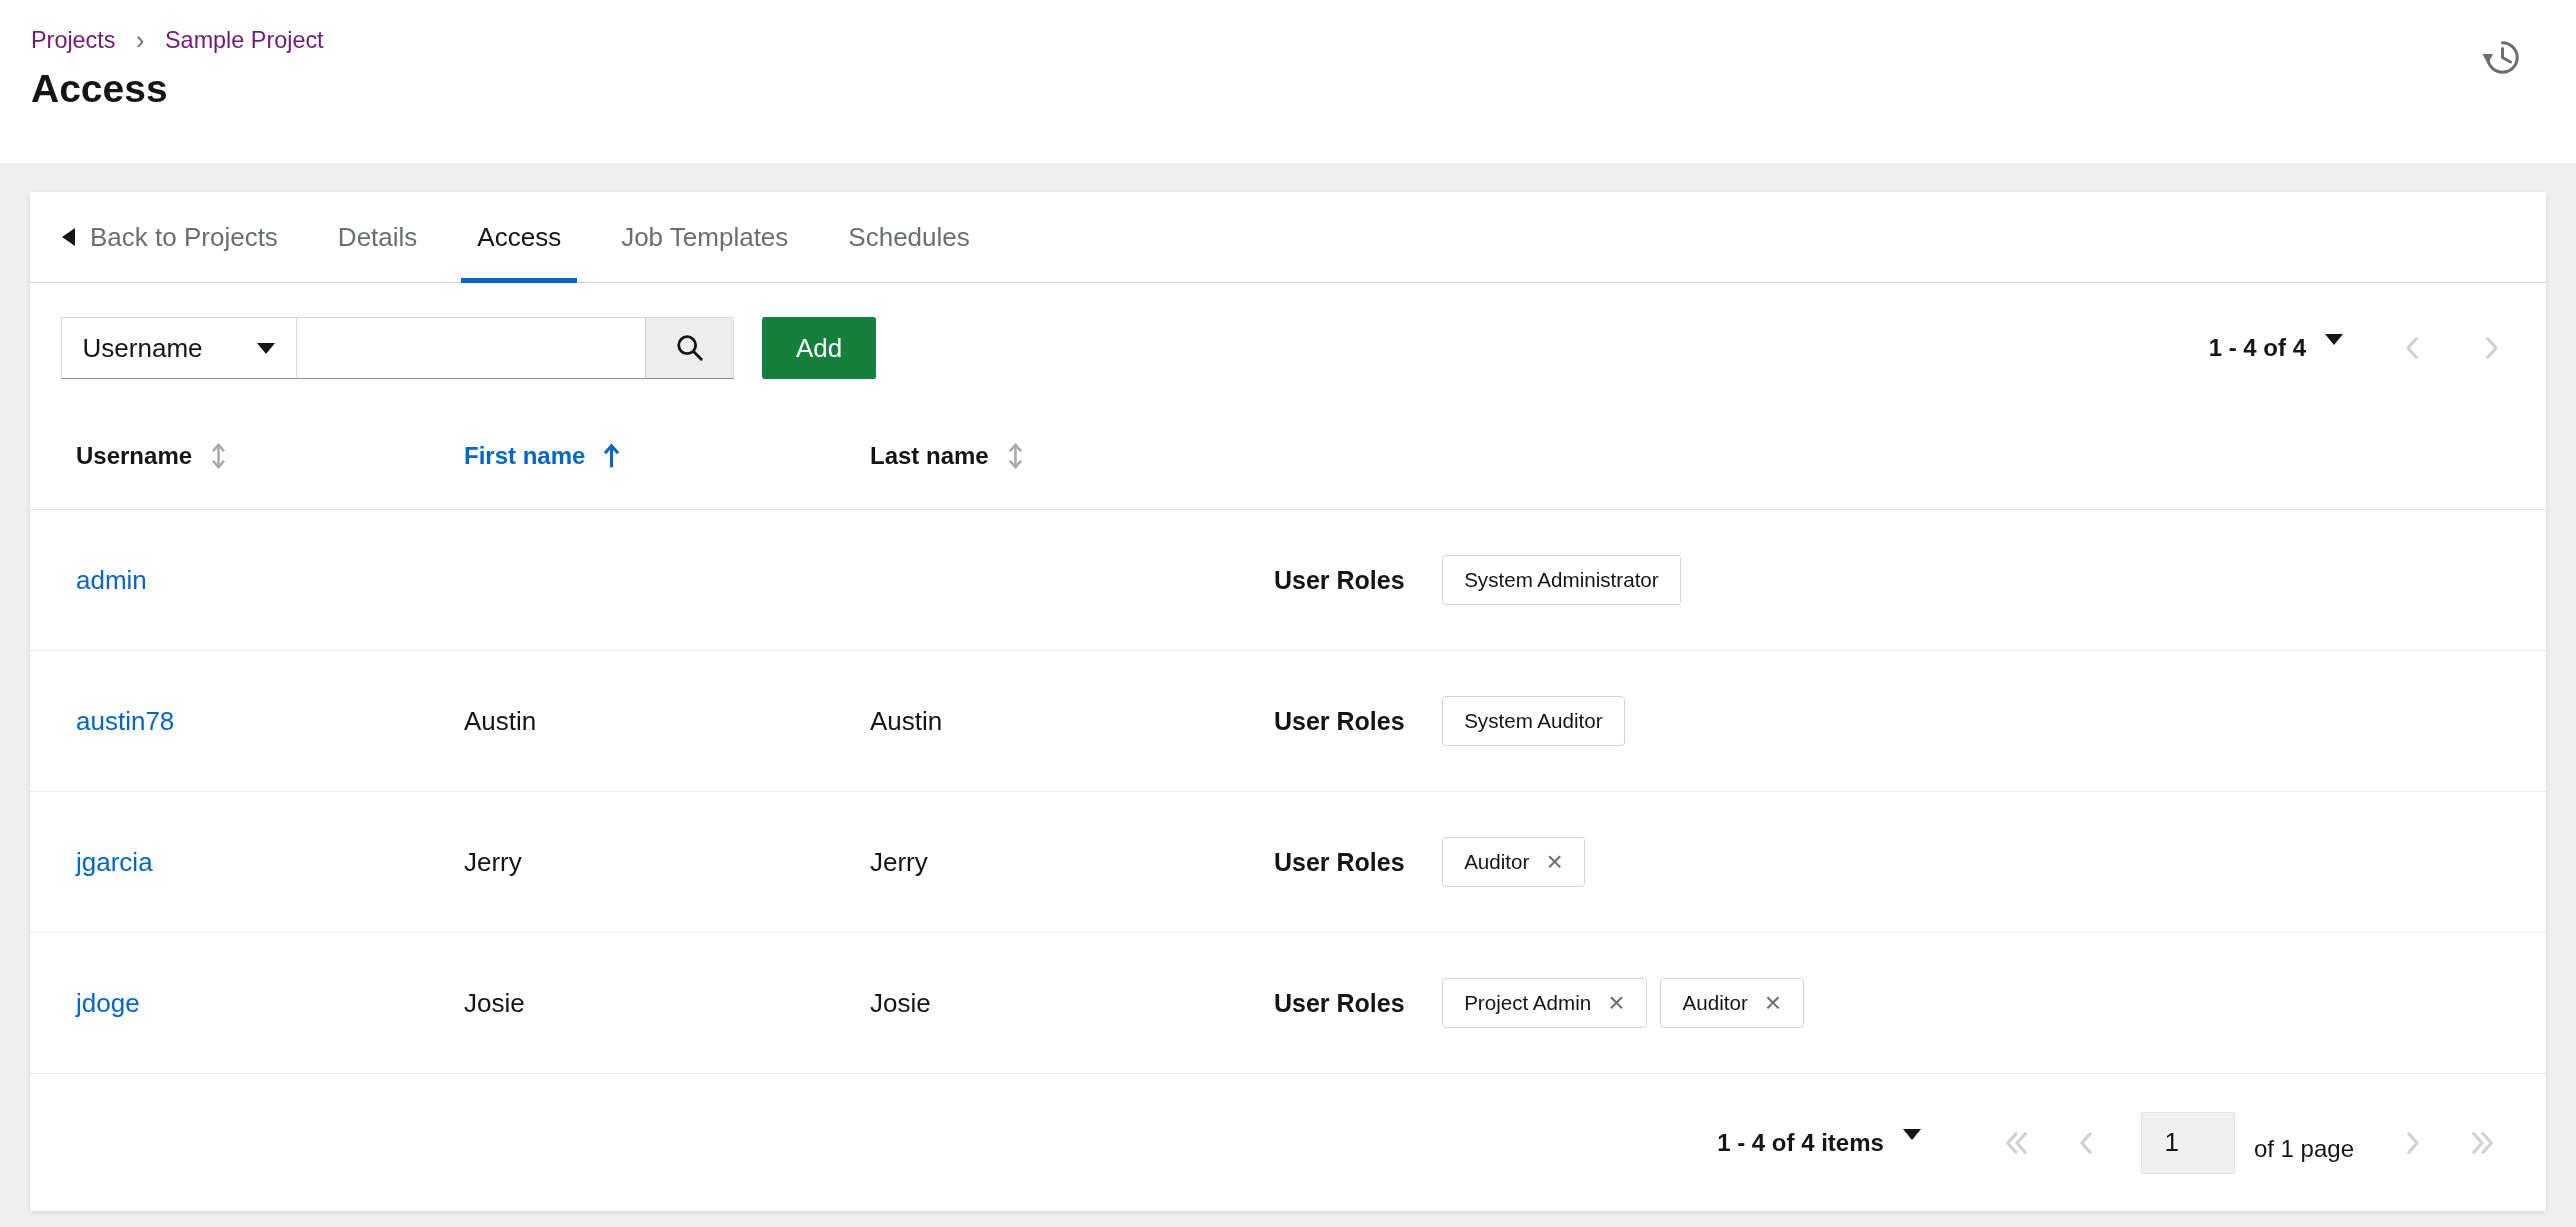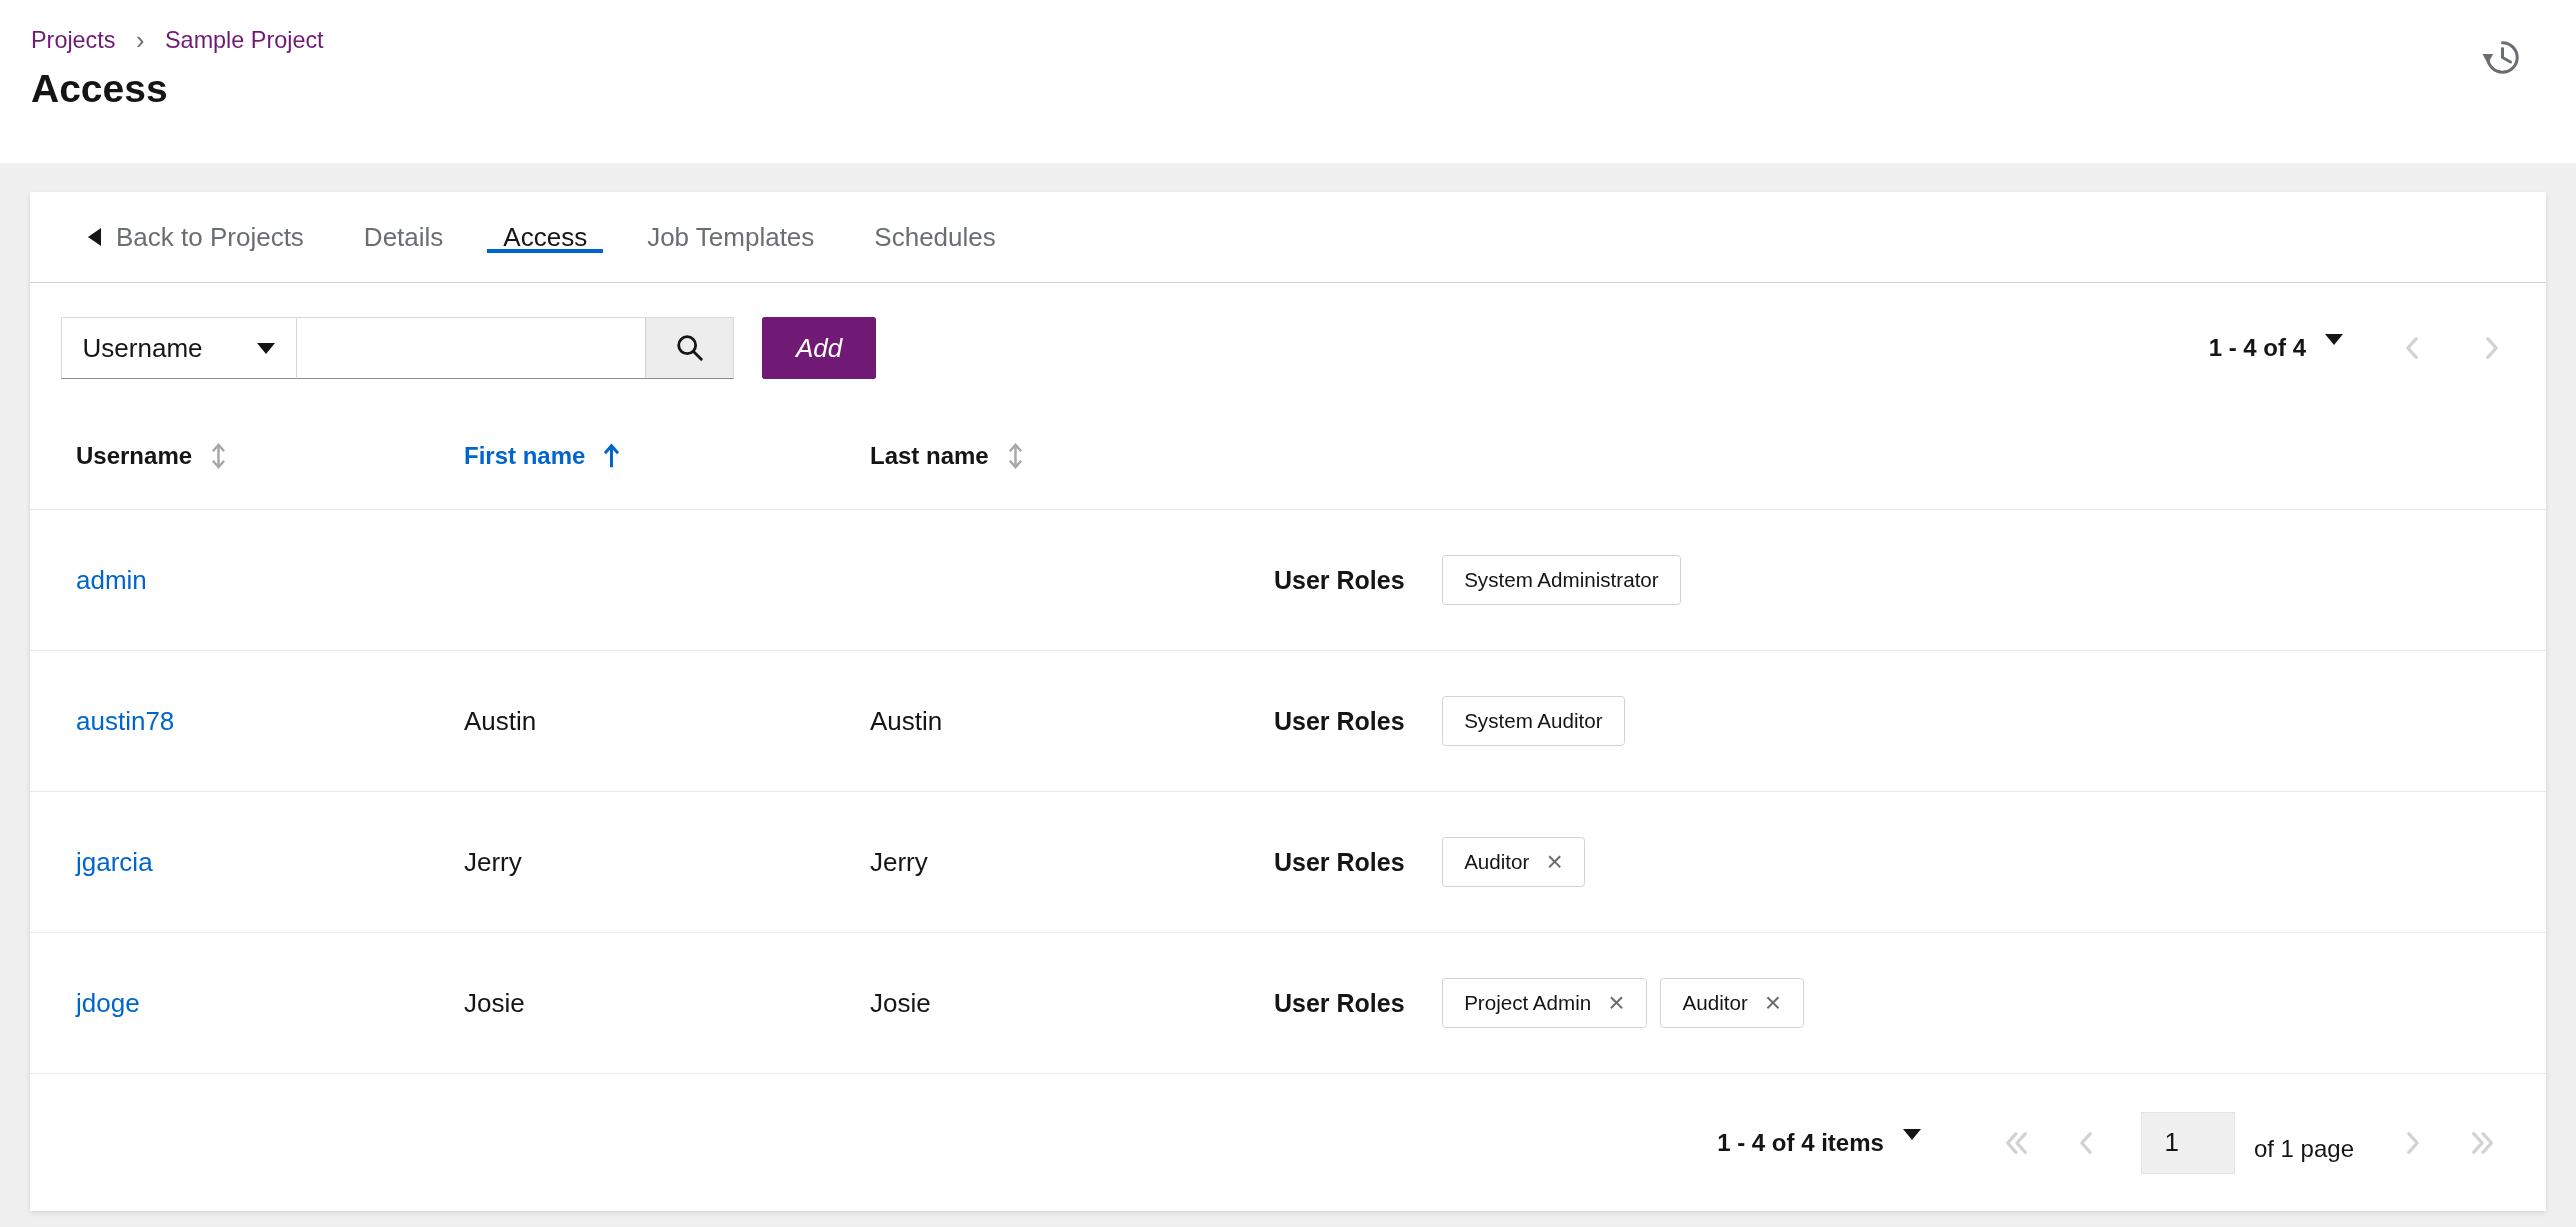--- a/index.html
+++ b/index.html
@@ -19,21 +19,21 @@
   .breadcrumb .sep { color: #6a6e73; font-size: 25px; line-height: 1; }
   .page-title { margin-top: 11.2px; font-size: 39px; font-weight: 600; color: #151515; }
   .history-btn { position: absolute; top: 37px; right: 52px; width: 43px; height: 43px;
     background: none; border: none; cursor: pointer; padding: 0; }
 
   
   .main { padding: 29px 30px 0; }
   .card { background: #ffffff; box-shadow: 0 1.9px 5.6px rgba(3,3,3,.12); }
 
   
-  .tabs { display: flex; height: 91px; border-bottom: 0.9px solid #d2d2d2; padding-left: 28px; align-items: center; }
+  .tabs { display: flex; height: 91px; border-bottom: 0.9px solid #d2d2d2; padding-left: 2px; }
   .tab { display: flex; align-items: center; gap: 15px; padding: 0 30px; font-size: 26px;
     color: #6a6e73; background: none; border: none; cursor: pointer; position: relative;
     font-family: inherit; white-space: nowrap; }
   .tab.active { color: #151515; }
   .tab.active::after { content: ""; position: absolute; left: 14px; right: 14px; bottom: -0.9px;
     height: 4.7px; background: #0066cc; }
   .back-caret { width: 0; height: 0; border-top: 9.4px solid transparent;
     border-bottom: 9.4px solid transparent; border-right: 13px solid #151515; }
 
   
@@ -44,22 +44,22 @@
   .select-toggle .caret { margin-left: auto; }
   .caret { width: 0; height: 0; border-left: 9.4px solid transparent;
     border-right: 9.4px solid transparent; border-top: 11.2px solid #151515; }
   .search-input { width: 348px; height: 62px; border: 0.9px solid #d9d9d9;
     border-bottom-color: #8a8d90; border-left: none; border-right: none; padding: 0 19px;
     font-size: 26px; font-family: inherit; background: #fff; outline: none; color: #151515; }
   .search-btn { width: 89px; height: 62px; background: #ededed; border: 0.9px solid #d9d9d9;
     border-bottom-color: #8a8d90; border-left-color: #d2d2d2; cursor: pointer;
     display: flex; align-items: center; justify-content: center; }
   .add-btn { margin-left: 28px; height: 62px; padding: 0 34px; font-size: 26px;
-    background: #701a75; color: #ffffff; border: none; border-radius: 2.8px; cursor: pointer;
-    font-family: inherit; font-style: italic; }
+    background: #15803d; color: #ffffff; border: none; border-radius: 2.8px; cursor: pointer;
+    font-family: inherit; }
   .pagination-top { margin-left: auto; display: flex; align-items: center; }
   .range-toggle { display: flex; gap: 19px; background: none; border: none;
     font-family: inherit; font-size: 24px; font-weight: 700; color: #151515; cursor: pointer; }
   .nav-btn { background: none; border: none; padding: 0; cursor: pointer;
     display: flex; align-items: center; }
   .pagination-top .nav-btn { margin-left: 60px; }
 
   
   .grid-cols { display: grid; grid-template-columns: 388px 406px 404px 1fr;
     padding-left: 46px; padding-right: 45px; align-items: center; }

